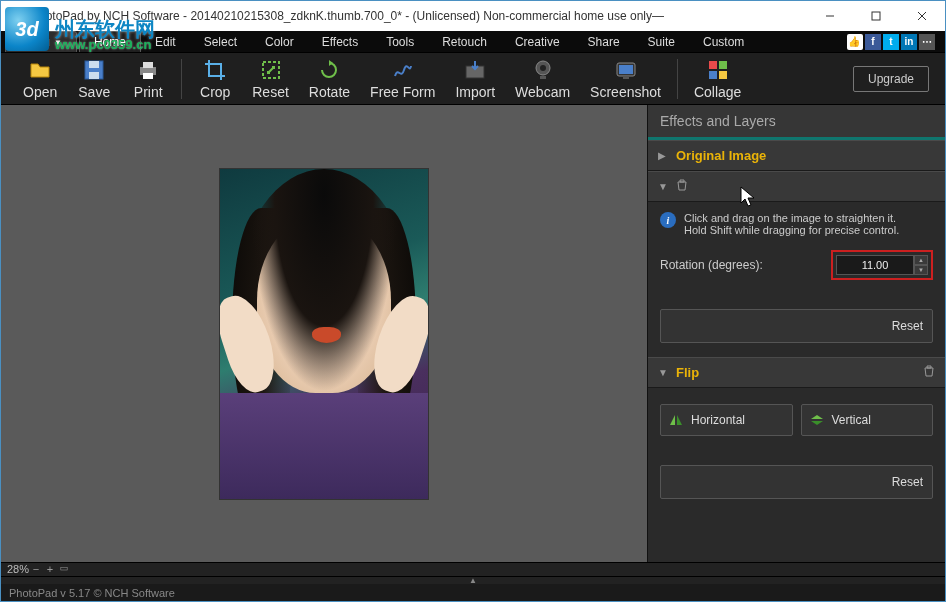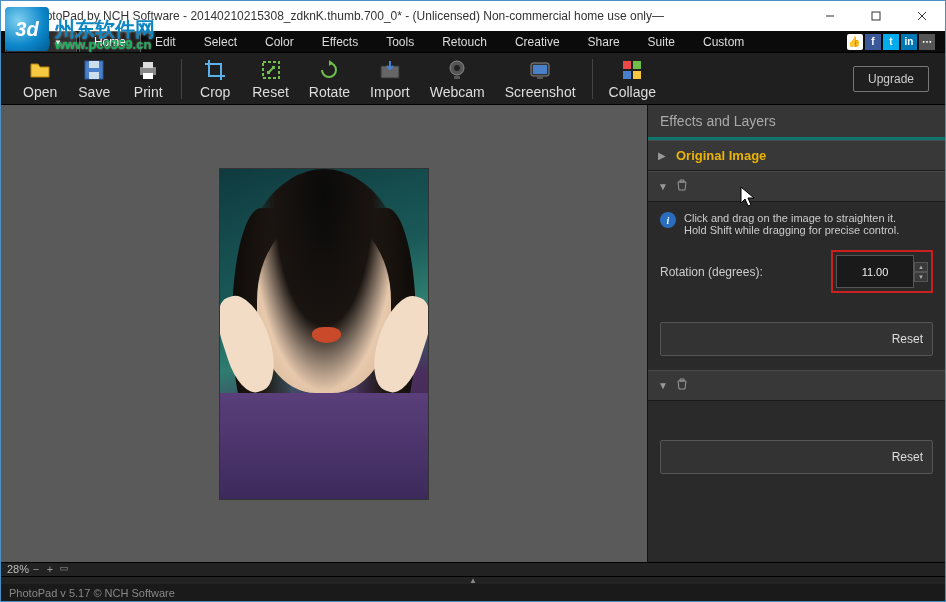--- a/index.html
+++ b/index.html
@@ -53,21 +53,21 @@
 .panel-header { background: #363636; padding: 8px 12px; font-size: 14px; color: #aaa; border-bottom: 3px solid #0f766e; }
 .section-row { display: flex; align-items: center; padding: 7px 10px; background: #383838; border-bottom: 1px solid #1a1a1a; border-top: 1px solid #4a4a4a; cursor: default; }
 .section-row .arrow { width: 12px; color: #999; font-size: 10px; margin-right: 6px; }
 .section-row .sec-title { flex: 1; font-weight: bold; color: #eab308; font-size: 13px; }
 .section-row .trash { color: #888; font-size: 12px; }
 .section-body { padding: 10px 12px; background: #2a2a2a; }
 .info-row { display: flex; gap: 8px; align-items: flex-start; margin-bottom: 8px; font-size: 11px; color: #ccc; }
 .info-row .info-icon { width: 16px; height: 16px; background: #2a6dbf; border-radius: 50%; color: #fff; font-size: 10px; font-weight: bold; display: flex; align-items: center; justify-content: center; flex-shrink: 0; font-style: italic; font-family: Georgia; }
 .param-row { display: flex; align-items: center; justify-content: space-between; margin: 14px 0 0; }
 .spinner-wrap { display: flex; align-items: center; border: 2px solid #cc2020; padding: 3px; }
-.spinner { width: 78px; height: 33px; background: #1a1a1a; border: 1px solid #555; color: #eee; font-size: 11px; text-align: center; padding: 2px; }
+.spinner { width: 78px; height: 20px; background: #1a1a1a; border: 1px solid #555; color: #eee; font-size: 11px; text-align: center; padding: 2px; }
 .spinner-btns { display: flex; flex-direction: column; }
 .spinner-btns .sb { width: 14px; height: 10px; background: #3a3a3a; border: 1px solid #555; font-size: 6px; color: #aaa; display: flex; align-items: center; justify-content: center; cursor: default; }
 .wide-btn { width: 100%; padding: 9px; background: #333; border: 1px solid #555; color: #ddd; font-size: 12px; text-align: right; margin: 29px 0 4px; cursor: default; border-radius: 2px; }
 .flip-btns { display: flex; gap: 8px; margin: 6px 0; }
 .flip-btn { flex: 1; padding: 8px; background: #333; border: 1px solid #555; color: #ddd; font-size: 12px; display: flex; align-items: center; gap: 8px; cursor: default; border-radius: 2px; }
 .flip-icon { width: 14px; height: 12px; }
 
 .cursor-img { position: absolute; width: 20px; height: 24px; z-index: 50; pointer-events: none; }
 
 .zoombar { height: 14px; background: #222; display: flex; align-items: flex-start; padding: 0 6px; color: #bbb; font-size: 11px; border-top: 1px solid #000; }
@@ -188,20 +188,28 @@
           <svg width="24" height="24" viewBox="0 0 24 24">
             <path d="M12 5a7 7 0 1 1-7 7" fill="none" stroke="#6fbf4a" stroke-width="2"></path>
             <path d="M12 2l4 3-4 3z" fill="#6fbf4a"></path>
           </svg>
         </div>
         <span>Rotate</span>
       </div>
       <div class="tool-btn">
         <div class="tool-icon">
           <svg width="24" height="24" viewBox="0 0 24 24">
+            <path d="M4 18c3-10 6 4 9-6s6 4 7-4" fill="none" stroke="#4a7fc9" stroke-width="2"></path>
+          </svg>
+        </div>
+        <span>Free Form</span>
+      </div>
+      <div class="tool-btn">
+        <div class="tool-icon">
+          <svg width="24" height="24" viewBox="0 0 24 24">
             <rect x="3" y="8" width="18" height="12" fill="#666" stroke="#333"></rect>
             <path d="M12 3v8m-3-3 3 3 3-3" fill="none" stroke="#4a7fc9" stroke-width="2"></path>
           </svg>
         </div>
         <span>Import</span>
       </div>
       <div class="tool-btn">
         <div class="tool-icon">
           <svg width="24" height="24" viewBox="0 0 24 24">
             <circle cx="12" cy="10" r="7" fill="#555" stroke="#888"></circle>
@@ -287,27 +295,44 @@
             <div class="sb">▲</div>
             <div class="sb">▼</div>
           </div>
         </div>
       </div>
       <div class="wide-btn">Reset</div>
     </div>
 
     <div class="section-row">
       <span class="arrow">▼</span>
+      <span class="sec-title">Flip</span>
       <span class="trash">
         <svg width="12" height="12" viewBox="0 0 12 12">
             <path d="M2 3h8l-1 8H3z M4 1h4v2H4z" fill="none" stroke="#999" stroke-width="1"></path>
           </svg>
       </span>
     </div>
     <div class="section-body">
+      <div class="flip-btns">
+        <div class="flip-btn">
+          <svg class="flip-icon" viewBox="0 0 14 12">
+              <path d="M6 1 L1 11 L6 11 Z" fill="#6fbf4a"></path>
+              <path d="M8 1 L13 11 L8 11 Z" fill="#3a8f2a"></path>
+            </svg>
+          <span>Horizontal</span>
+        </div>
+        <div class="flip-btn">
+          <svg class="flip-icon" viewBox="0 0 14 12">
+              <path d="M1 5 L13 5 L7 1 Z" fill="#6fbf4a"></path>
+              <path d="M1 7 L13 7 L7 11 Z" fill="#3a8f2a"></path>
+            </svg>
+          <span>Vertical</span>
+        </div>
+      </div>
       <div class="wide-btn">Reset</div>
     </div>
   </div>
 </div>
 
 <div class="zoombar">
   <span>28%</span>
   <span class="zb-btn">−</span>
   <span class="zb-btn">+</span>
   <span class="zb-btn" style="font-size:9px;">▭</span>

